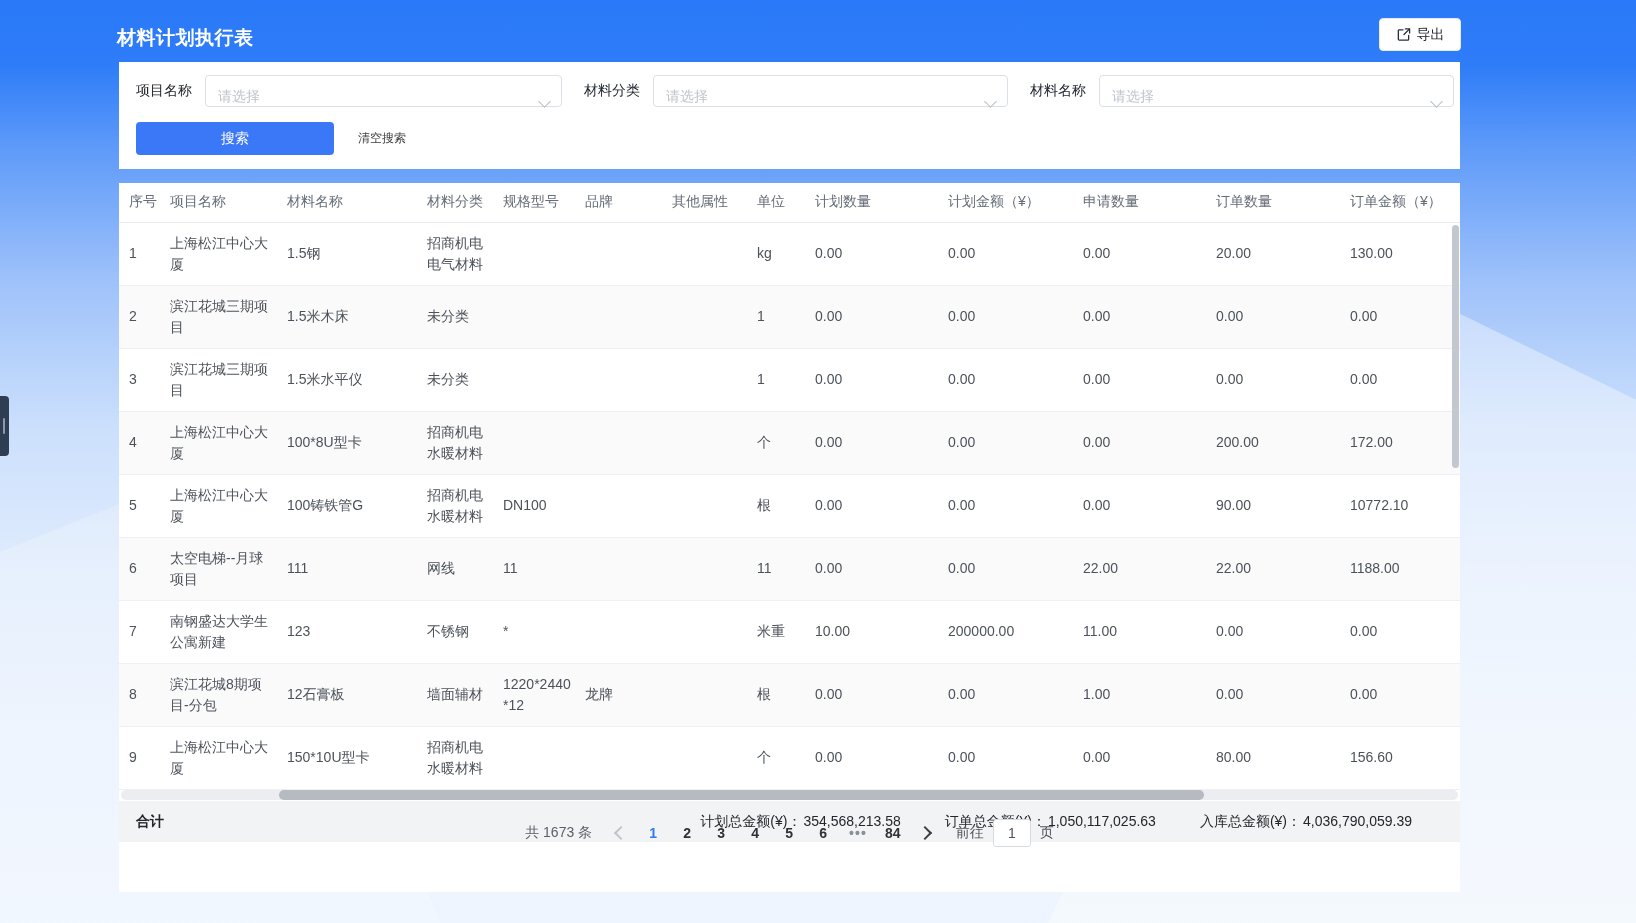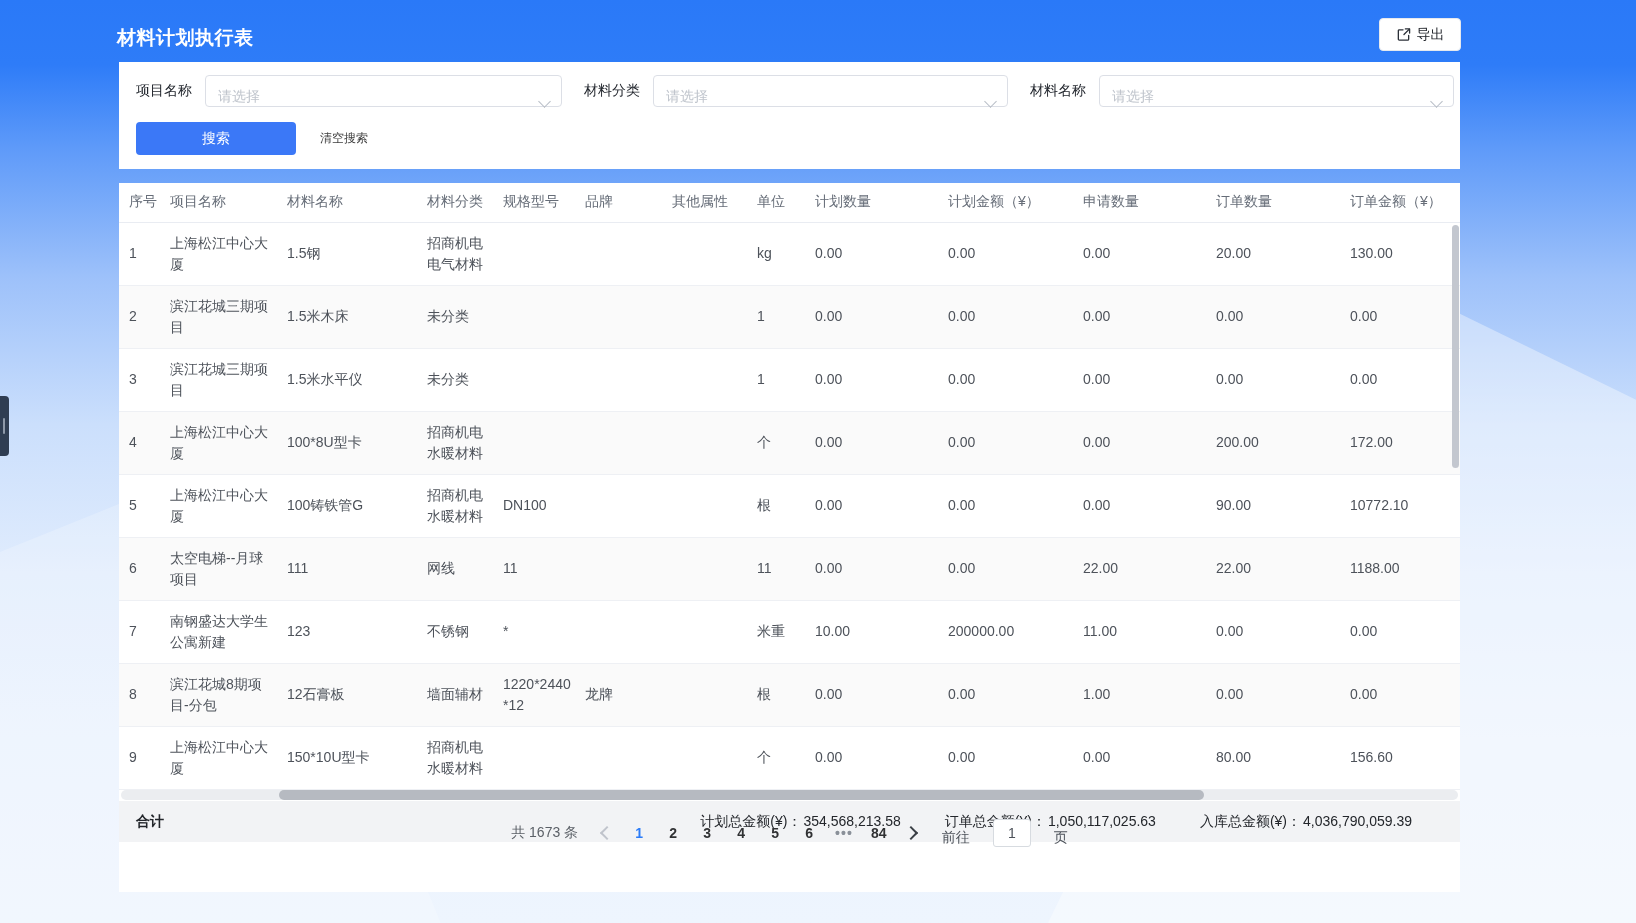--- a/index.html
+++ b/index.html
@@ -18,21 +18,21 @@
   
   .filter-card{position:absolute;left:119px;top:62px;width:1341px;height:107px;background:#ffffff;}
   .filter-row{position:absolute;left:17px;top:13px;right:17px;display:flex;align-items:center;}
   .grp{display:flex;align-items:center;}
   .grp + .grp{margin-left:22px;}
   .f-label{font-size:14px;color:#23272e;margin-right:13px;white-space:nowrap;}
   .select{height:32px;border:1px solid #dcdfe6;border-radius:4px;display:flex;align-items:flex-end;justify-content:space-between;padding:0 12px;background:#fff;cursor:pointer;box-sizing:border-box;}
   .select .ph{font-size:14px;color:#bfc4cc;}
   .chev-down{width:8px;height:8px;border-right:1.5px solid #b6bcc5;border-bottom:1.5px solid #b6bcc5;transform:rotate(45deg);margin-top:-4px;}
   .action-row{position:absolute;left:17px;top:60px;display:flex;align-items:center;}
-  .search-btn{width:160px;height:33px;background:#3b78f7;color:#ffffff;border:none;border-radius:4px;font-size:14px;cursor:pointer;}
+  .search-btn{width:198px;height:33px;background:#3b78f7;color:#ffffff;border:none;border-radius:4px;font-size:14px;cursor:pointer;}
   .clear-link{margin-left:24px;color:#404040;font-size:12px;cursor:pointer;text-decoration:none;}
 
   
   .table-card{position:absolute;left:119px;top:183px;width:1341px;height:709px;background:#ffffff;}
   table{border-collapse:collapse;table-layout:fixed;width:1341px;}
   th{height:39px;text-align:left;font-size:14px;color:#666d78;font-weight:500;border-bottom:1px solid #e9ecf2;padding:0 10px 0 0;box-sizing:border-box;white-space:nowrap;}
   th:first-child,td:first-child{padding-left:10px;}
   td{height:63px;font-size:14px;color:#4d525a;padding:6px 10px 6px 0;line-height:21px;border-bottom:1px solid #eef0f4;vertical-align:middle;word-break:break-all;box-sizing:border-box;}
   tbody tr:nth-child(even){background:#fafafa;}
 
@@ -47,21 +47,21 @@
   .sum-item .v{font-weight:500;margin-left:2px;}
 
   .pagination{position:absolute;top:625px;left:0;width:100%;height:50px;display:flex;align-items:center;justify-content:center;font-size:14px;color:#5a5f66;}
   .pg-total{margin-right:14px;}
   .pg-nav{width:26px;height:28px;display:flex;align-items:center;justify-content:center;background:transparent;border:none;cursor:pointer;margin:0 2px;}
   .chev-left{width:8px;height:8px;border-left:2px solid #c0c4cc;border-bottom:2px solid #c0c4cc;transform:rotate(45deg);}
   .chev-right{width:8px;height:8px;border-right:2px solid #c0c4cc;border-top:2px solid #3a3f46;border-right-color:#3a3f46;transform:rotate(45deg);}
   .pg-btn{min-width:28px;height:28px;display:flex;align-items:center;justify-content:center;font-weight:600;color:#303133;cursor:pointer;margin:0 3px;background:transparent;border:none;font-size:14px;font-family:inherit;}
   .pg-btn.active{color:#2b7cf8;}
   .pg-more{font-weight:bold;color:#8a9099;letter-spacing:1px;}
-  .goto{margin-left:16px;display:flex;align-items:flex-end;gap:23px;color:#4d525a;}
+  .goto{margin-left:16px;display:flex;align-items:center;gap:9px;color:#4d525a;}
   .goto input{width:38px;height:28px;border:1px solid #d7dbe0;border-radius:3px;text-align:center;font-size:14px;color:#4d525a;outline:none;box-sizing:border-box;font-family:inherit;background:#fff;}
 
   .side-tab{position:absolute;left:0;top:396px;width:9px;height:60px;background:#2f3d52;border-radius:0 4px 4px 0;cursor:pointer;}
   .side-tab::after{content:"";position:absolute;left:3px;top:22px;width:2px;height:16px;background:#8d98a8;border-radius:1px;}
 </style>
 </head>
 <body>
 
 <div class="deco2"></div>
 <div class="deco1"></div>

